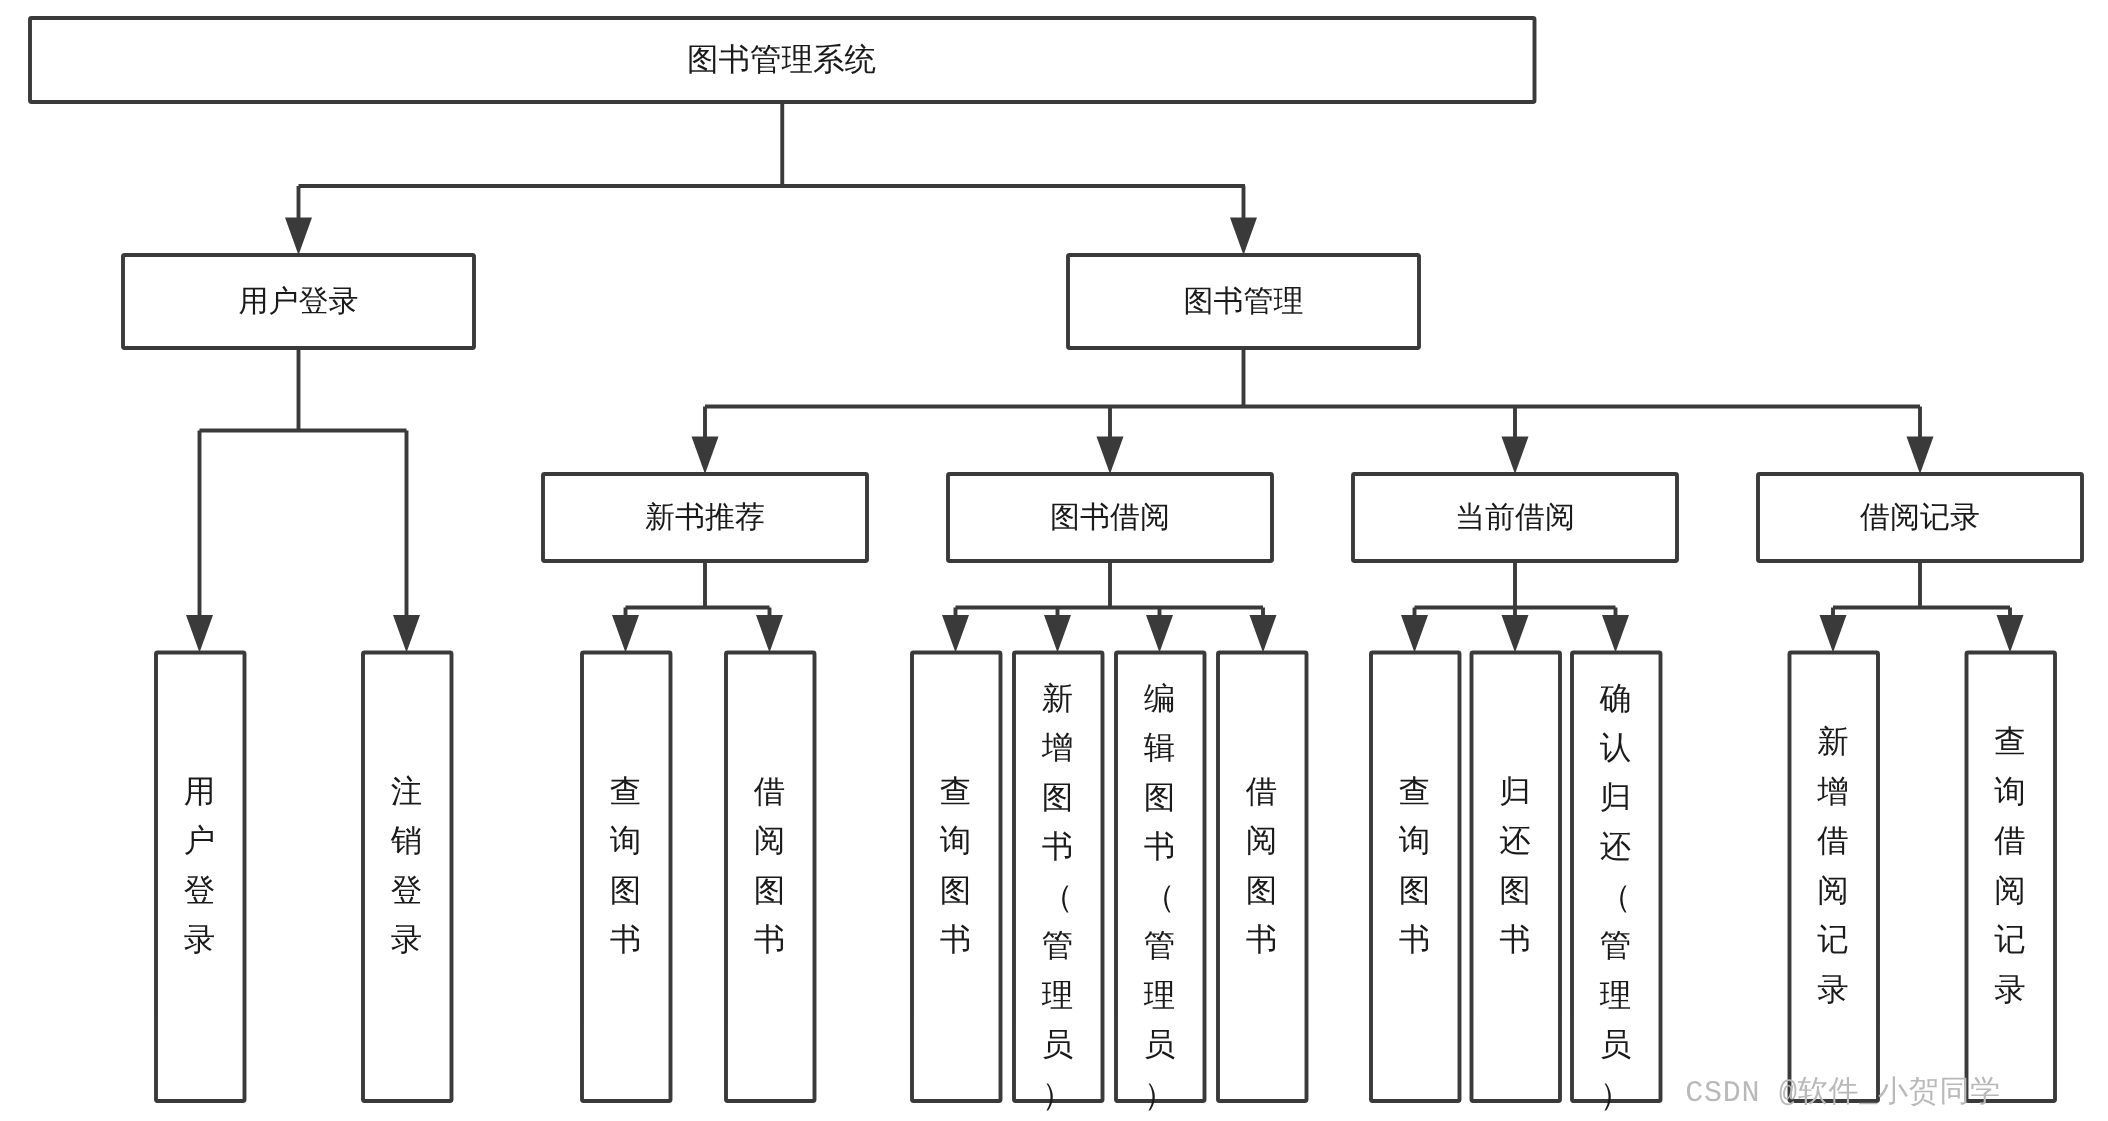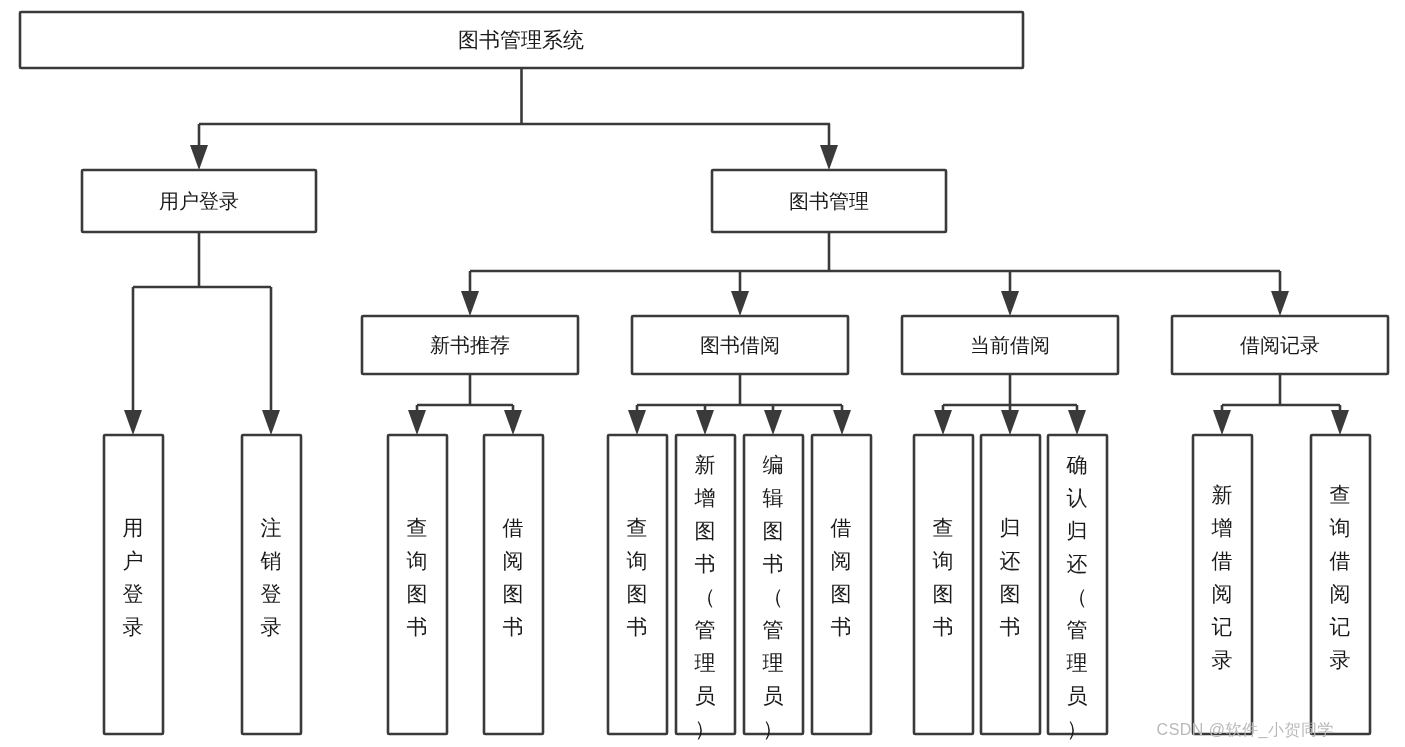--- a/index.html
+++ b/index.html
@@ -52,22 +52,22 @@
     fill: none;
   }
   .arrowhead {
     fill: #3a3a3a;
     stroke: none;
   }
   .watermark {
     position: absolute;
     right: 10px;
     bottom: 6px;
-    font-family: Liberation Sans, sans-serif;
-    font-size: 16px;
+    font-family: Liberation Mono, monospace;
+    font-size: 20px;
     color: #b9b9b9;
     white-space: nowrap;
     letter-spacing: 0.5px;
   }
 </style>
 </head>
 <body>
 
 <div id="diagram-root">
 

